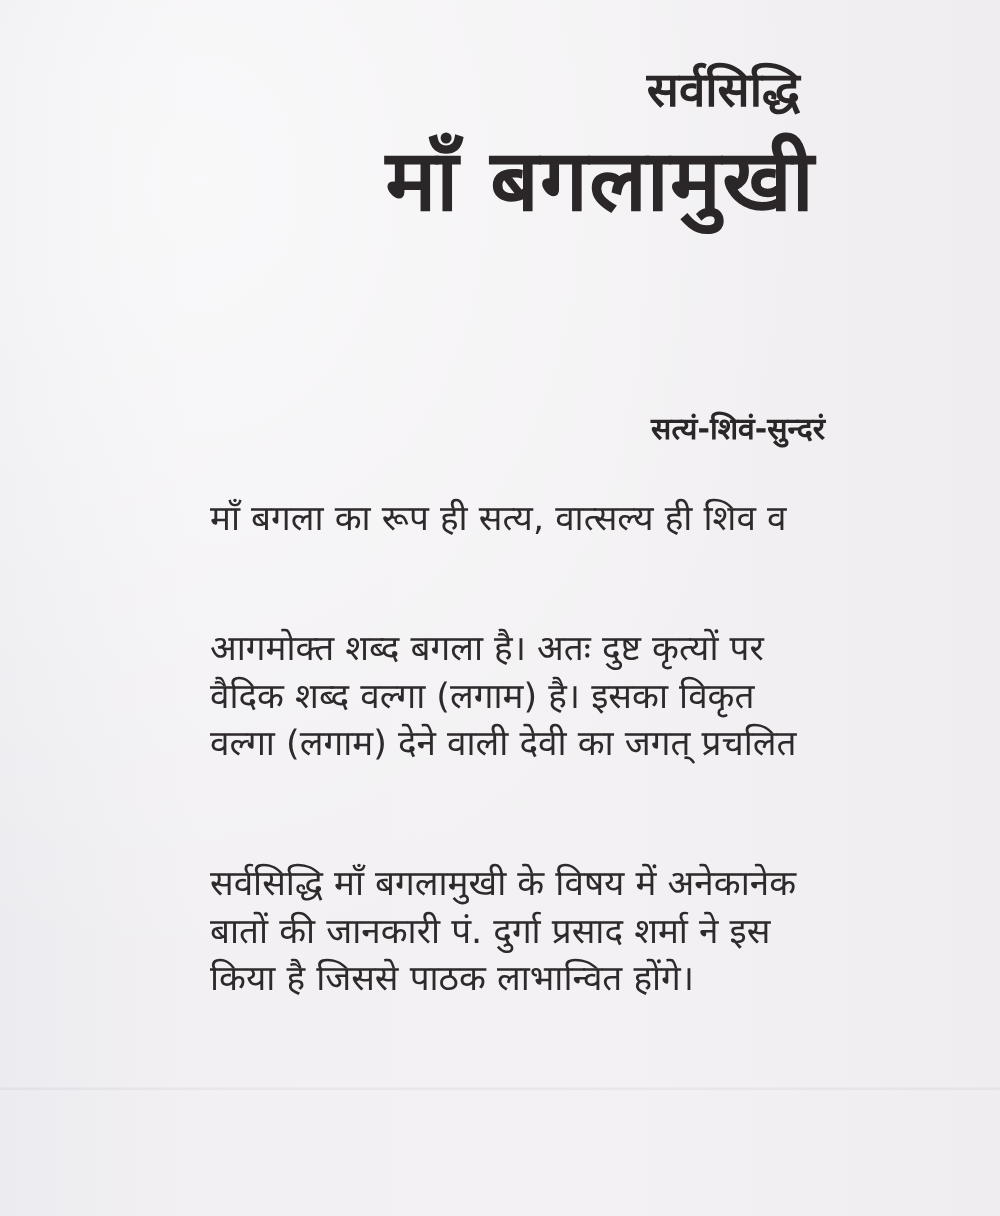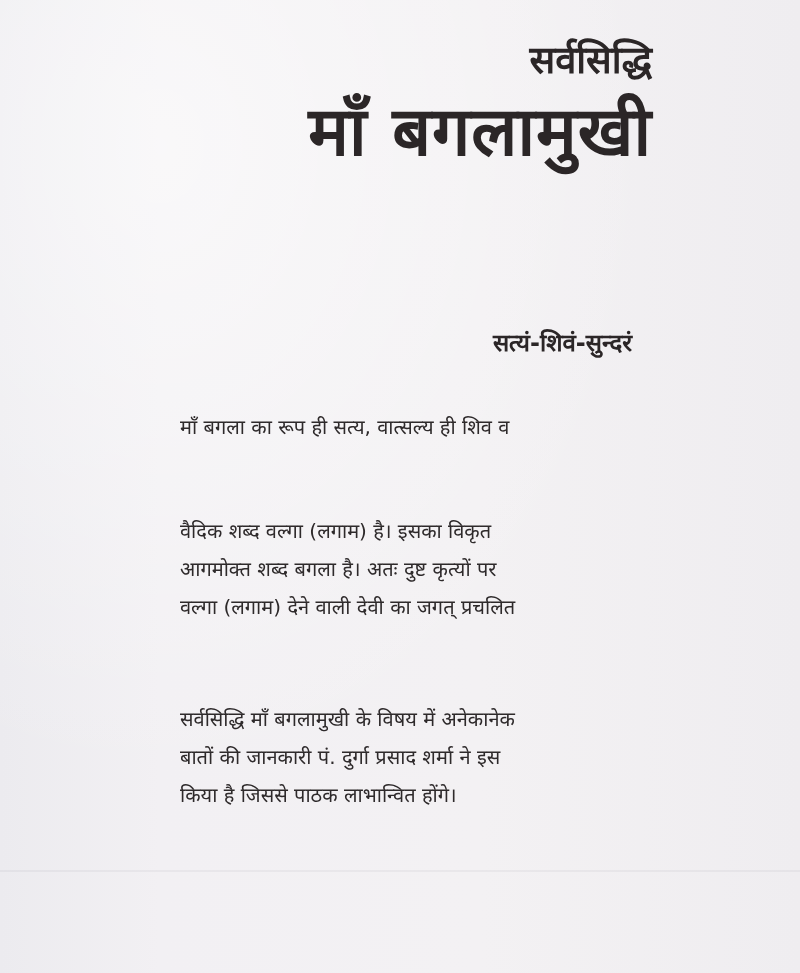--- a/index.html
+++ b/index.html
@@ -36,51 +36,51 @@
       top: 38px;
       text-align: right;
     }
     .subtitle {
       font-family: "DejaVu Sans", sans-serif;
       font-weight: bold;
       font-size: 38px;
       line-height: 44px;
       color: #2b2627;
       letter-spacing: 0px;
-      margin: 0;
+      margin: 12px;
     }
     .title {
       font-family: "DejaVu Sans", sans-serif;
       font-weight: bold;
       font-size: 68px;
       line-height: 80px;
       color: #2b2627;
       margin: 10px 0 0 0;
       letter-spacing: 1px;
     }
     .motto {
       position: absolute;
-      right: 168px;
+      right: 140px;
       top: 328px;
       font-family: "DejaVu Sans", sans-serif;
       font-weight: bold;
       font-size: 24px;
       line-height: 30px;
       color: #2b2627;
       margin: 0;
     }
     .body-text {
       position: absolute;
       left: 168px;
       width: 500px;
       font-family: "DejaVu Sans", sans-serif;
-      font-size: 20px;
+      font-size: 28px;
       line-height: 38px;
       color: #2e2a2b;
-      margin: 12px;
+      margin: 0;
     }
     .para1 { top: 396px; }
     .para2 { top: 500px; }
     .para3 { top: 688px; }
     .line {
       display: block;
       white-space: nowrap;
     }
   </style>
 </head>
@@ -94,22 +94,22 @@
     <h1 class="title">माँ बगलामुखी</h1>
   </div>
 
   <h3 class="motto">सत्यं-शिवं-सुन्दरं</h3>
 
   <p class="body-text para1">
     <span class="line">माँ बगला का रूप ही सत्य, वात्सल्य ही शिव व</span>
   </p>
 
   <p class="body-text para2">
+    <span class="line">आगमोक्त शब्द बगला है। अतः दुष्ट कृत्यों पर</span>
     <span class="line">वैदिक शब्द वल्गा (लगाम) है। इसका विकृत</span>
-    <span class="line">आगमोक्त शब्द बगला है। अतः दुष्ट कृत्यों पर</span>
     <span class="line">वल्गा (लगाम) देने वाली देवी का जगत् प्रचलित</span>
   </p>
 
   <p class="body-text para3">
     <span class="line">सर्वसिद्धि माँ बगलामुखी के विषय में अनेकानेक</span>
     <span class="line">बातों की जानकारी पं. दुर्गा प्रसाद शर्मा ने इस</span>
     <span class="line">किया है जिससे पाठक लाभान्वित होंगे।</span>
   </p>
 </div>
 

